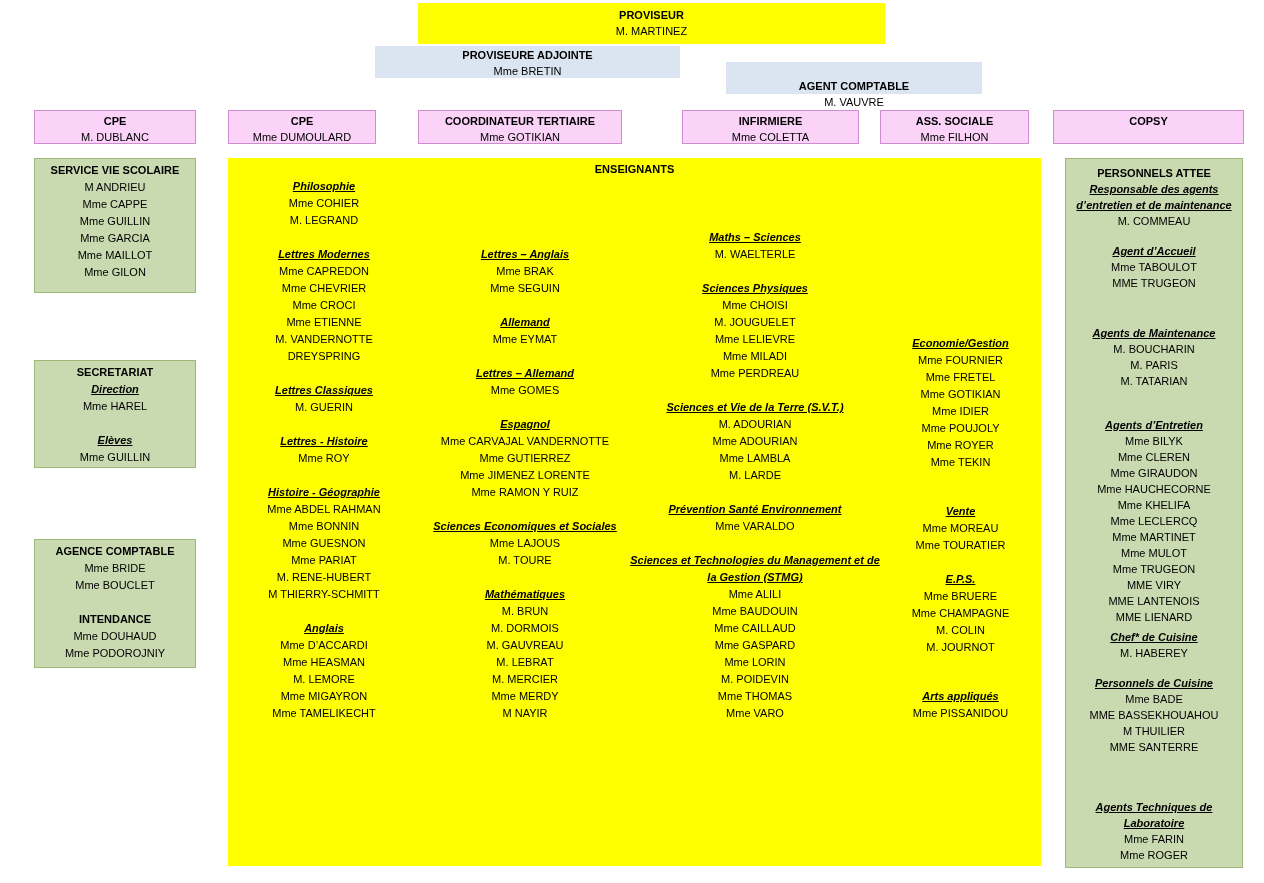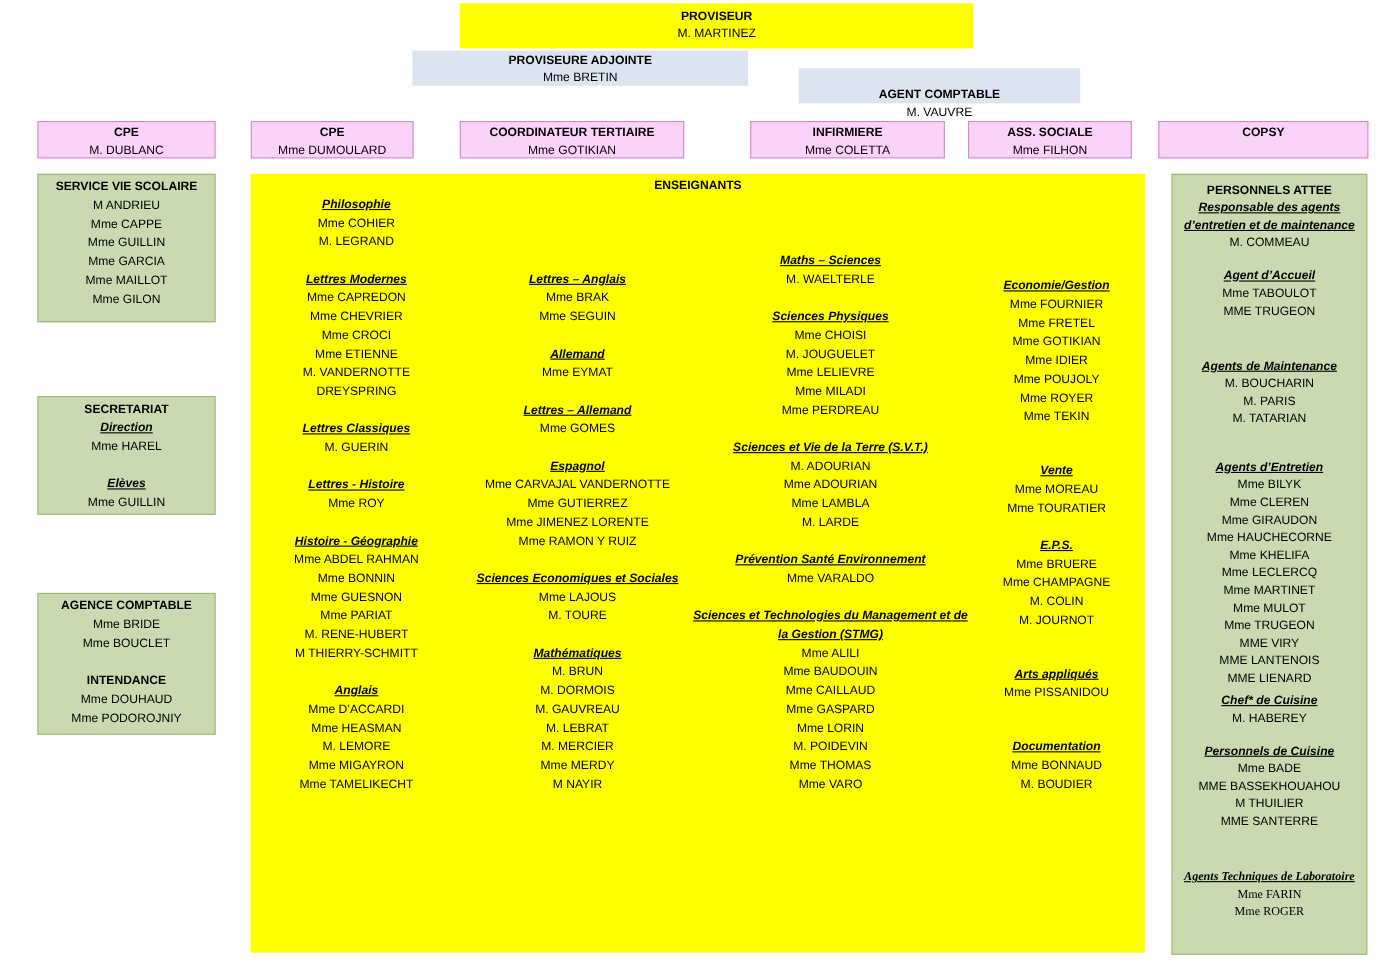--- a/index.html
+++ b/index.html
@@ -43,21 +43,21 @@
   .ens-cols > .ecol:nth-of-type(4){width:161px;}
   .ens-cols > .ecol:nth-of-type(4) .grp:nth-of-type(2){margin-top:32px;}
   .ens-cols > .ecol:nth-of-type(4) .grp:nth-of-type(4){margin-top:32px;}
   .ens-cols > .ecol:nth-of-type(4) .grp:nth-of-type(5){margin-top:32px;}
 
   .attee{left:1065px;top:158px;width:178px;height:710px;padding-top:6px;line-height:16px;}
   .attee .grp + .grp{margin-top:14px;}
   .attee .agrps > .grp:nth-of-type(3){margin-top:34px;}
   .attee .agrps > .grp:nth-of-type(4){margin-top:28px;}
   .attee .agrps > .grp:nth-of-type(5){margin-top:4px;}
-  .attee .agrps > .grp:nth-of-type(7){margin-top:34px;font-family:Liberation Serif, serif;}
+  .attee .agrps > .grp:nth-of-type(7){margin-top:44px;}
 </style>
 </head>
 <body>
 
 <div class="canvas">
 
   <div class="box yellow pv">
     <div class="bt">PROVISEUR</div>
     <div>M. MARTINEZ</div>
   </div>
@@ -410,28 +410,20 @@
               </div>
 
               <div class="grp">
                 <div class="gh">Arts appliqués</div>
                 <div>
 
                 <div class="nm">Mme PISSANIDOU</div>
               </div>
               </div>
 
-              <div class="grp">
-                <div class="gh">Documentation</div>
-                <div>
-
-                <div class="nm">Mme BONNAUD</div>
-                <div class="nm">M. BOUDIER</div>
-              </div>
-              </div>
             </div>
         </div>
       </div>
   </div>
 
   <div class="box green attee">
     <div class="bt">PERSONNELS ATTEE</div>
     <div class="agrps">
 
         <div class="grp">

